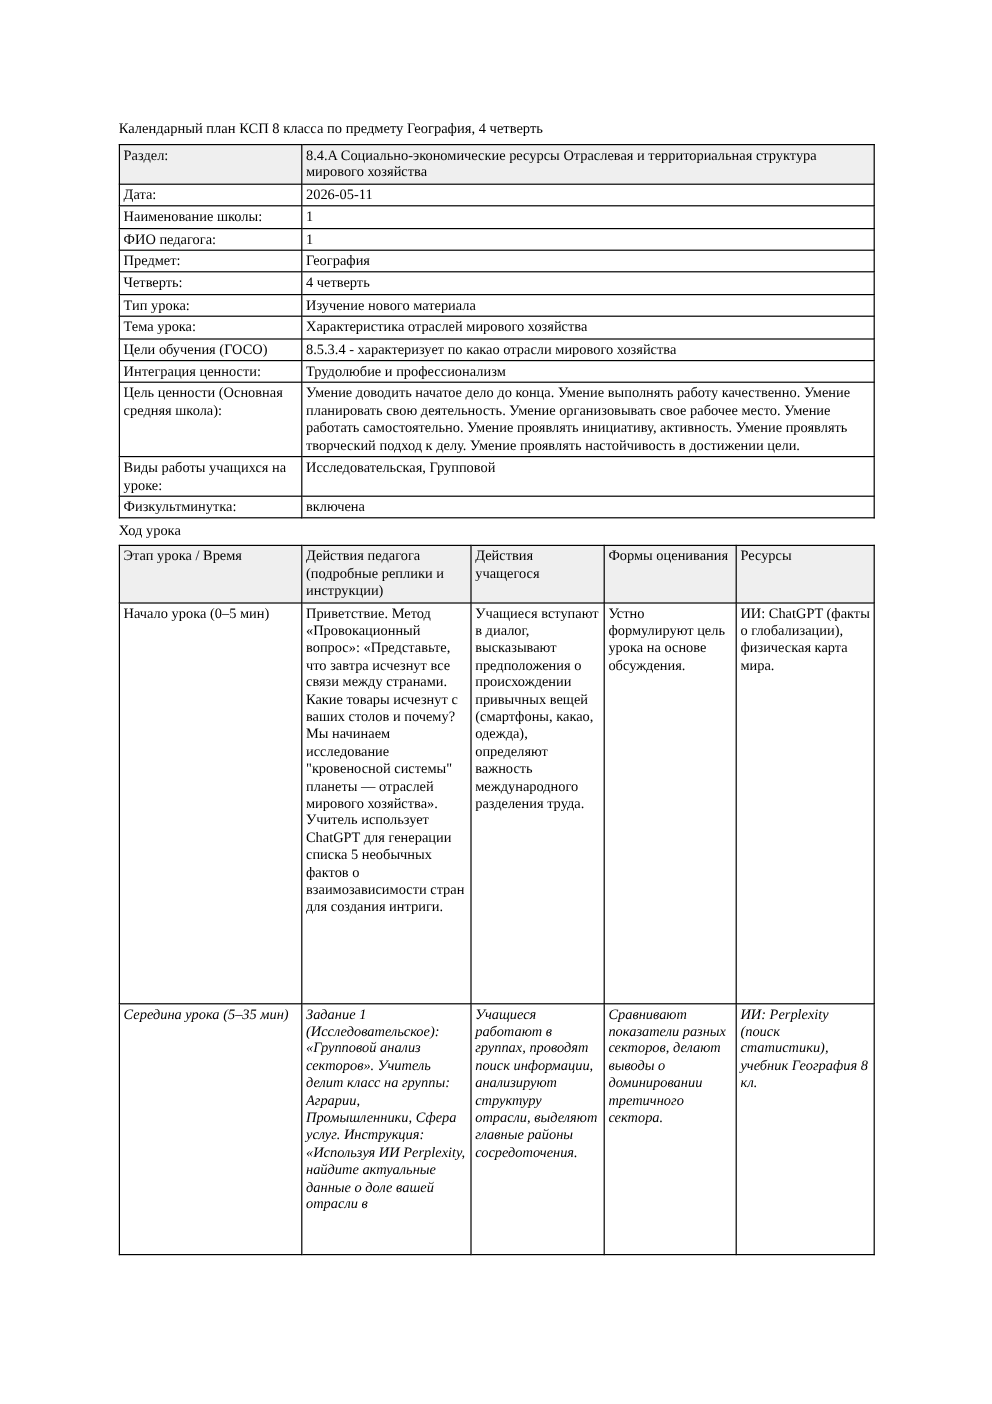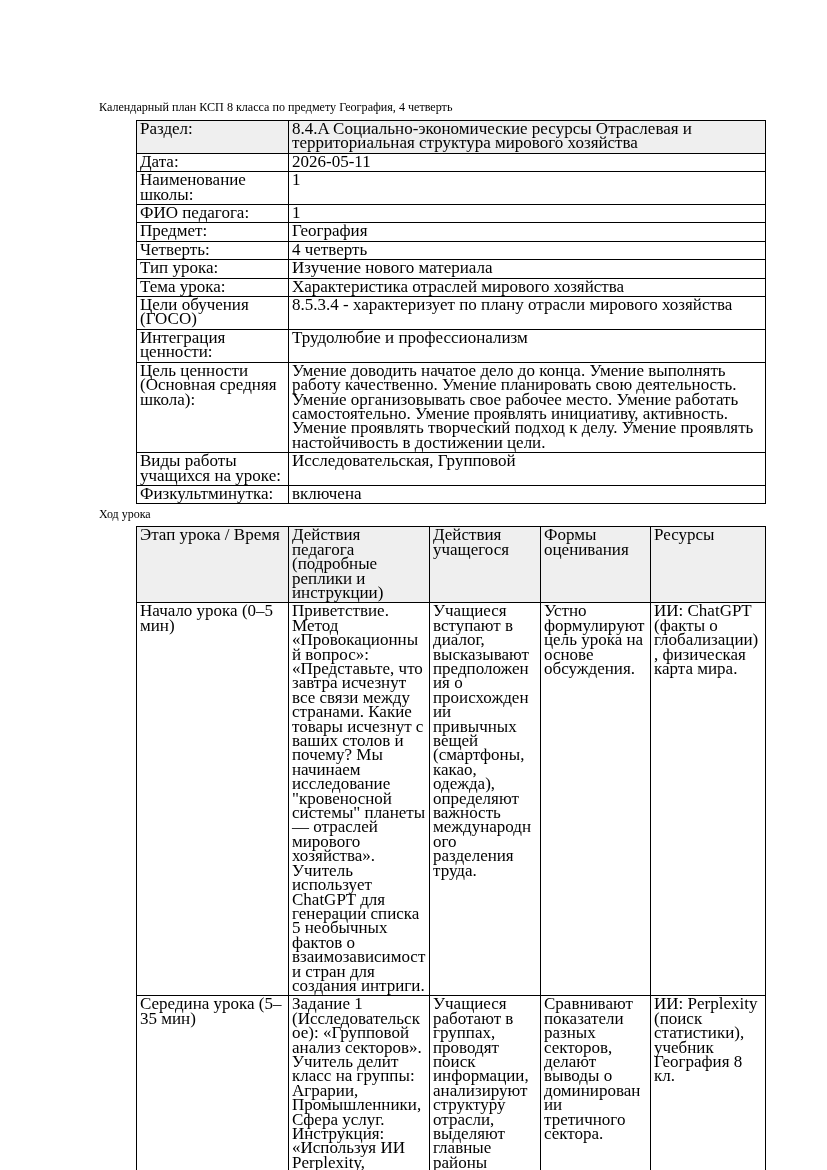--- a/index.html
+++ b/index.html
@@ -42,23 +42,22 @@
   .section-label {
     font-size: 12px;
     line-height: 15px;
     margin: 3px 0 4px 0;
     font-weight: normal;
   }
   table.doc-table {
     border-collapse: collapse;
     width: 629px;
     table-layout: fixed;
-    font-size: 17px;
+    font-size: 12px;
     line-height: 14.4px;
-    margin-left: 37px;
   }
   table.doc-table td,
   table.doc-table th {
     border: 1px solid #000000;
     vertical-align: top;
     padding: 1px 3px 2px 3px;
     text-align: left;
     font-weight: normal;
     word-wrap: break-word;
     overflow-wrap: break-word;
@@ -71,21 +70,21 @@
   
   .info-table col.c0 { width: 152px; }
   .info-table col.c1 { width: 477px; }
   
   .flow-table col.f0 { width: 152px; }
   .flow-table col.f1 { width: 141px; }
   .flow-table col.f2 { width: 111px; }
   .flow-table col.f3 { width: 110px; }
   .flow-table col.f4 { width: 115px; }
   .tall-row td { height: 330px; }
-  .mid-row td { height: 205px; }
+  .mid-row td { height: 205px; font-style: italic; }
 </style>
 </head>
 <body>
 
 <div class="page">
   <div class="content">
 
     <p class="doc-title">Календарный план КСП 8 класса по предмету География, 4 четверть</p>
 
     <table class="doc-table info-table">
@@ -121,21 +120,21 @@
         <tr>
           <td>Тип урока:</td>
           <td>Изучение нового материала</td>
         </tr>
         <tr>
           <td>Тема урока:</td>
           <td>Характеристика отраслей мирового хозяйства</td>
         </tr>
         <tr>
           <td>Цели обучения (ГОСО)</td>
-          <td>8.5.3.4 - характеризует по плану отрасли мирового хозяйства</td>
+          <td>8.5.3.4 - характеризует по какао отрасли мирового хозяйства</td>
         </tr>
         <tr>
           <td>Интеграция ценности:</td>
           <td>Трудолюбие и профессионализм</td>
         </tr>
         <tr>
           <td>Цель ценности (Основная средняя школа):</td>
           <td>Умение доводить начатое дело до конца. Умение выполнять работу качественно. Умение планировать свою деятельность. Умение организовывать свое рабочее место. Умение работать самостоятельно. Умение проявлять инициативу, активность. Умение проявлять творческий подход к делу. Умение проявлять настойчивость в достижении цели.</td>
         </tr>
         <tr>

